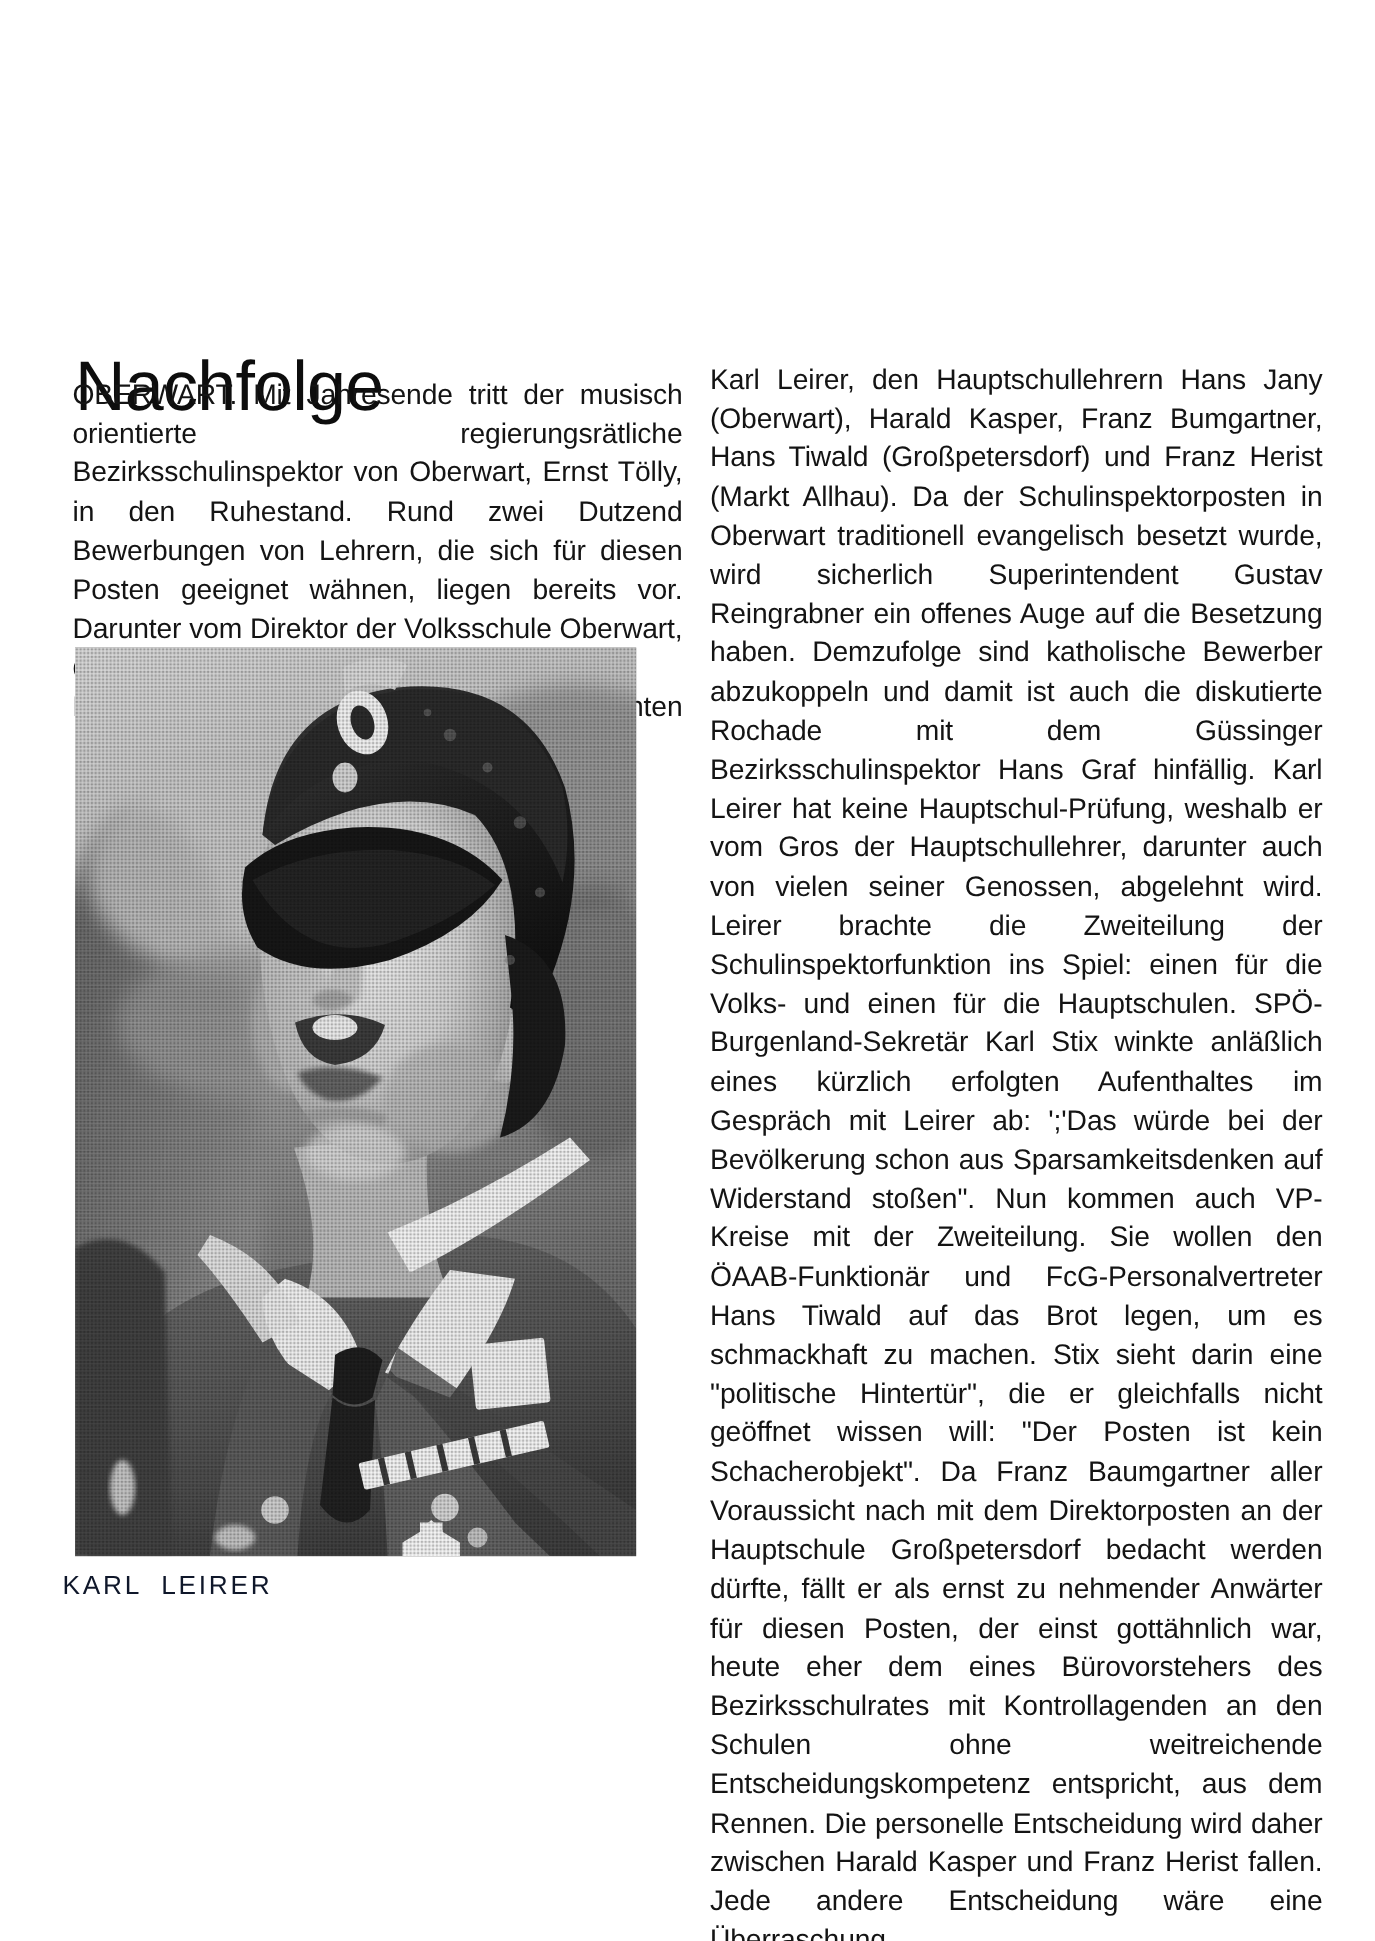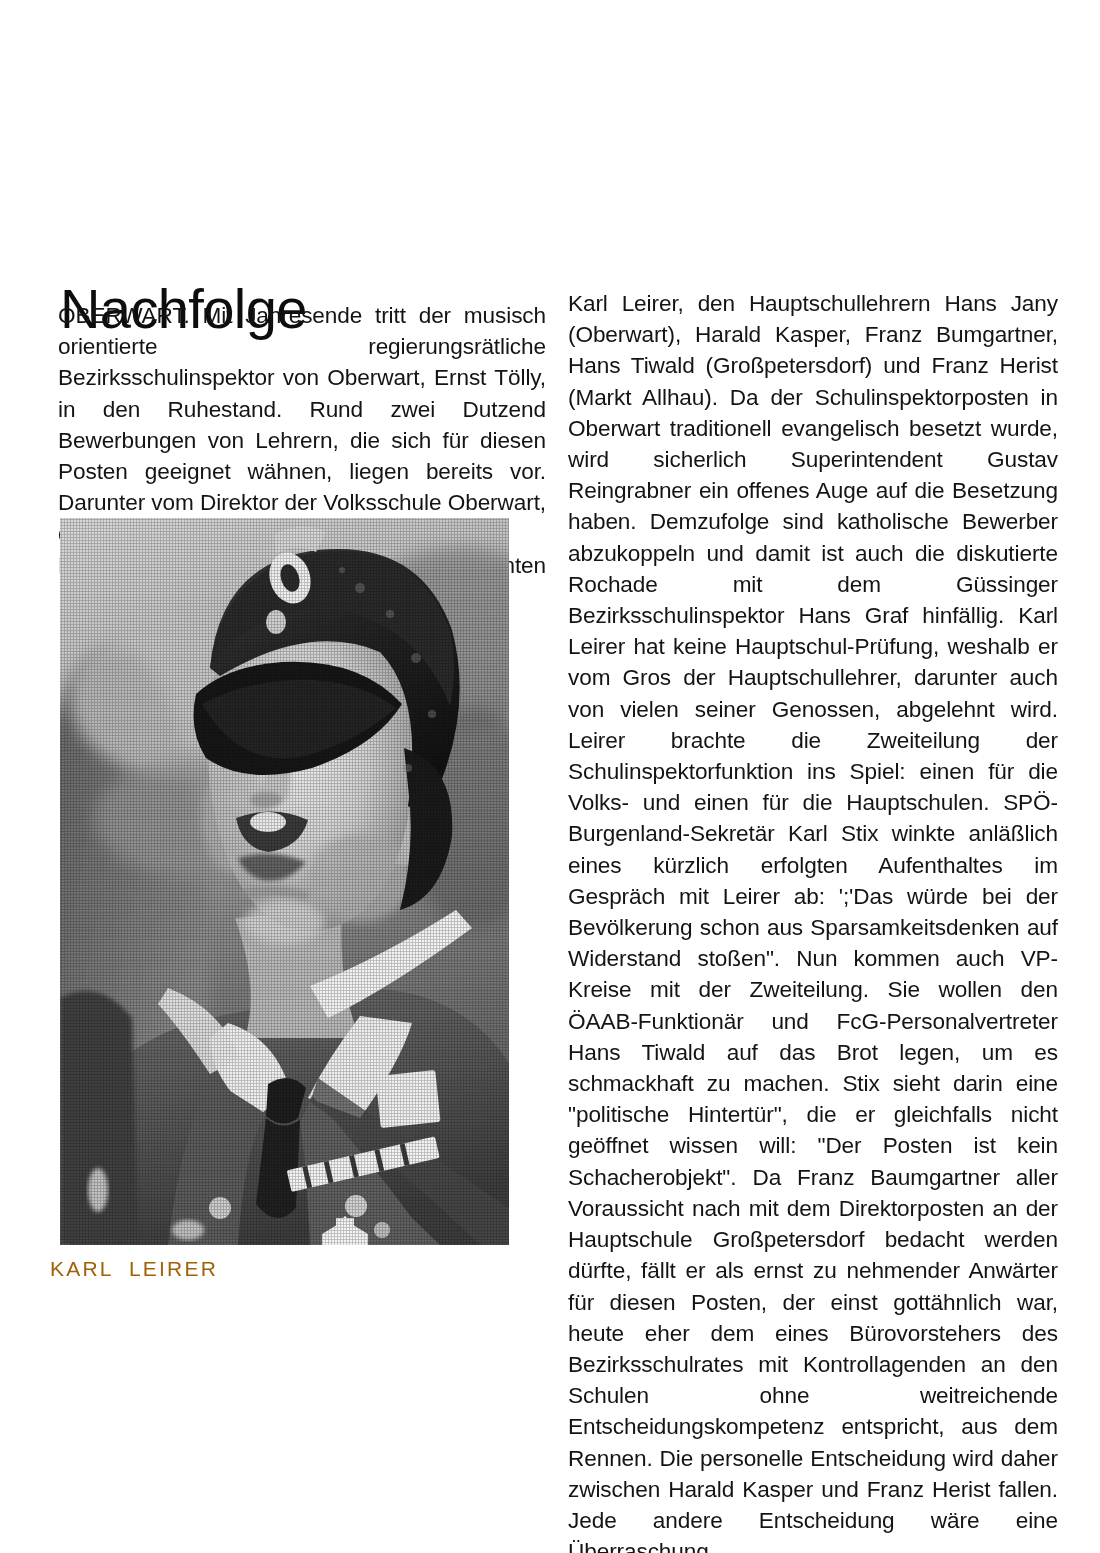--- a/index.html
+++ b/index.html
@@ -89,21 +89,21 @@
     opacity: 0.5;
   }
 
   
   .caption {
     position: absolute;
     left: 50px;
     top: 1257px;
     font-size: 21px;
     letter-spacing: 2.2px;
-    color: #a16207;
+    color: #0f172a;
     white-space: pre;
   }
 </style>
 </head>
 <body>
 
 <div class="page">
 
   <h1 class="headline">Nachfolge</h1>
 

